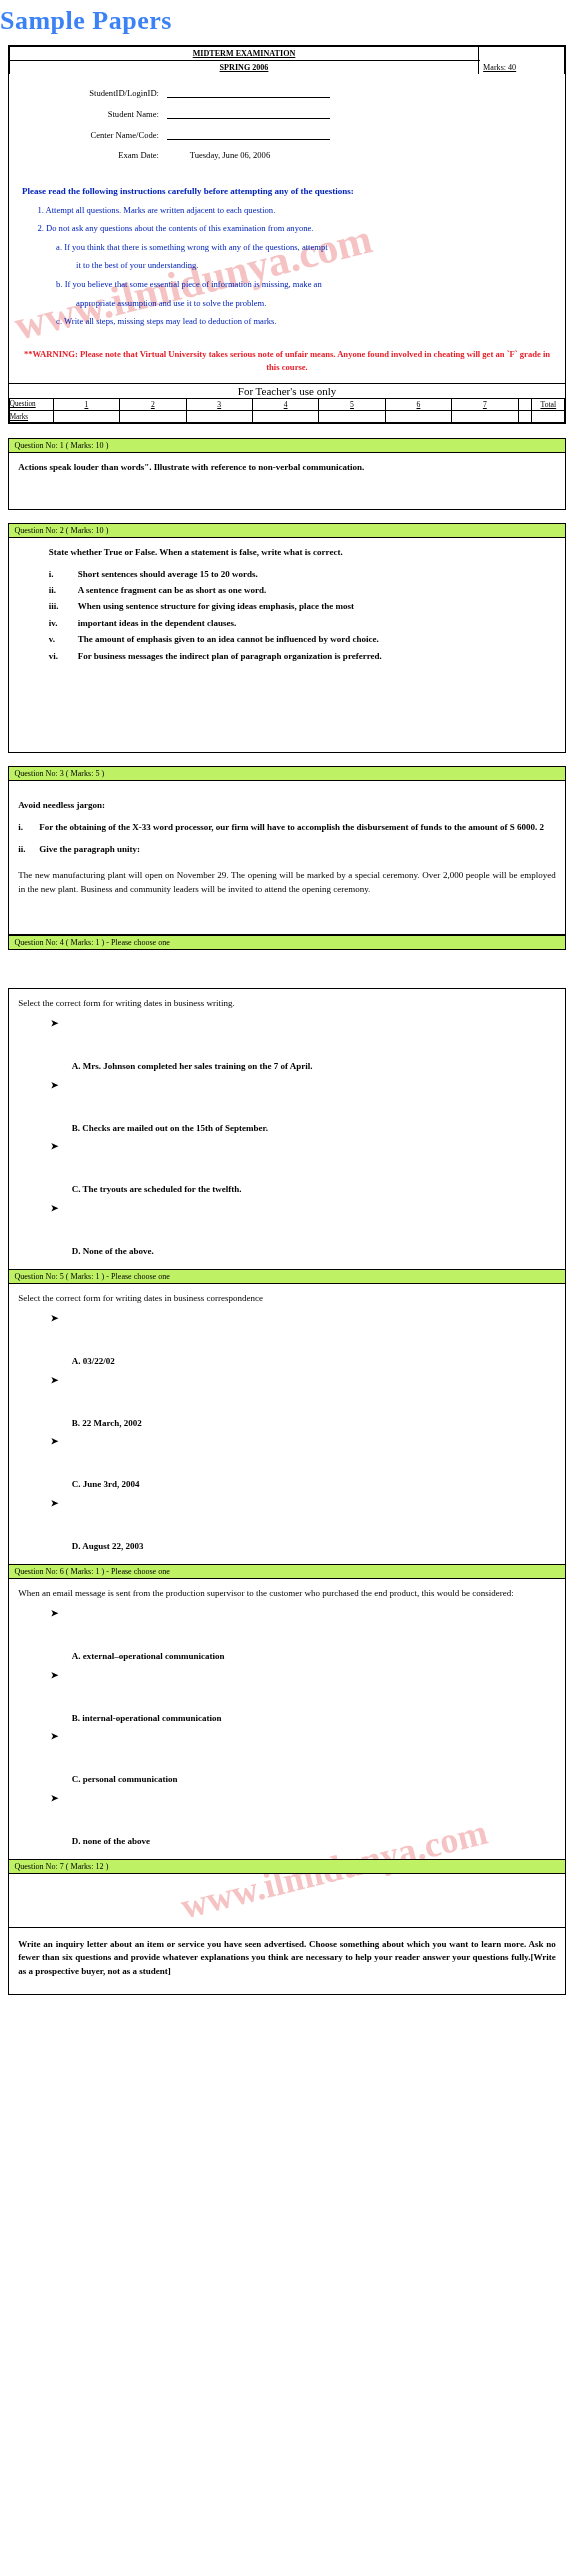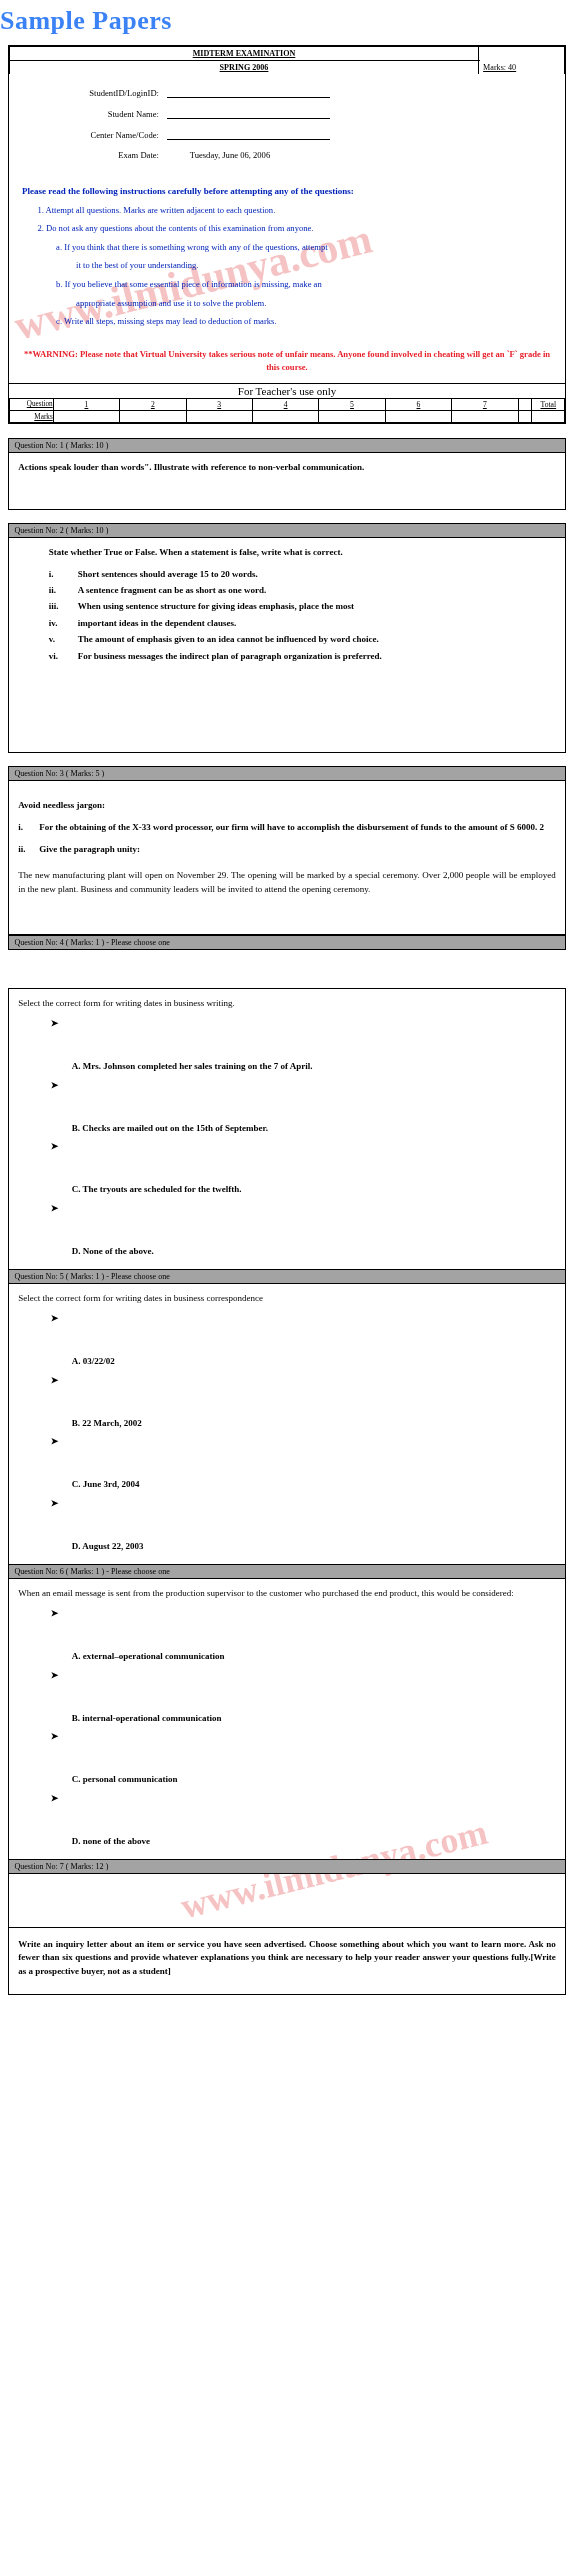--- a/index.html
+++ b/index.html
@@ -110,27 +110,27 @@
     border-top: 1px solid #000;
     padding: 1px 0;
   }
   .tt td {
     border: 1px solid #000;
     text-align: center;
     font-size: 7.7px;
     height: 12.4px;
     padding: 0;
   }
-  .tt .lbl { width: 44px; text-align: right; padding-left: 17px; font-size: 7.2px; }
+  .tt .lbl { width: 44px; text-align: left; padding-left: 0; font-size: 7.2px; }
   .tt .tot { width: 33px; }
 
   .qbar {
     border: 1px solid #000;
     border-top: none;
-    background: #a3a3a3;
+    background: #bef264;
     font-size: 8.1px;
     padding: 1.9px 5.7px;
     font-family: "Liberation Serif", serif;
   }
   .qbar.top { border-top: 1px solid #000; }
   .qbody {
     border: 1px solid #000;
     border-top: none;
     padding: 8.6px 9.6px 11.5px 9.6px;
     font-size: 9px;

